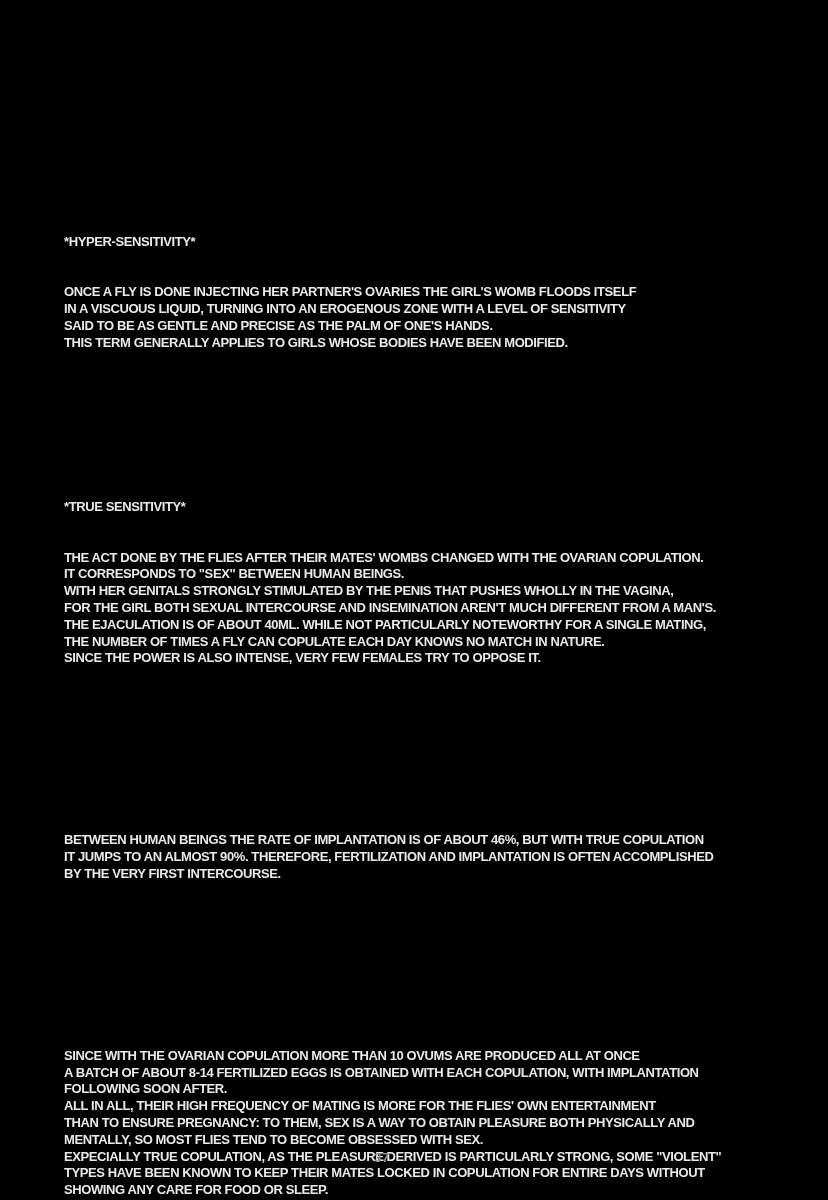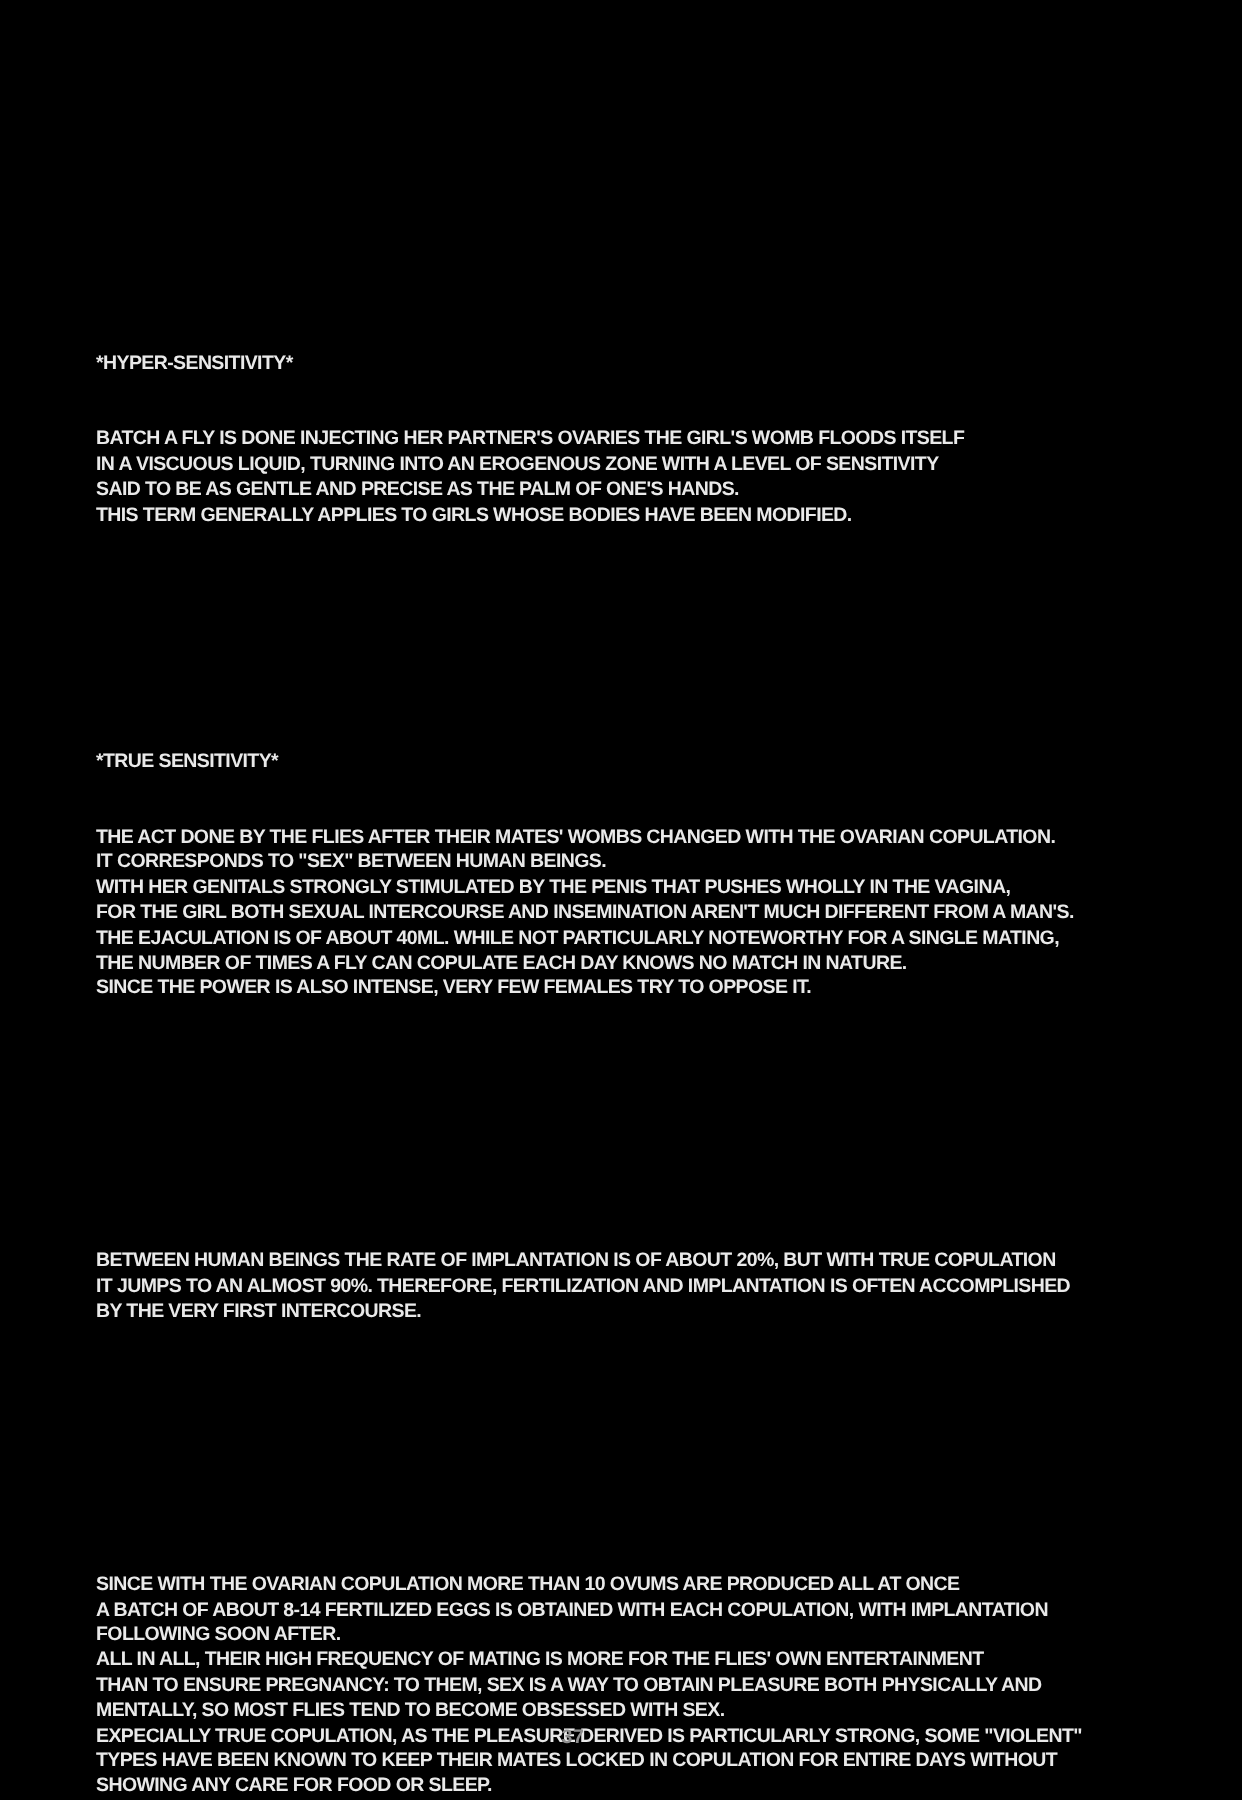--- a/index.html
+++ b/index.html
@@ -51,40 +51,40 @@
   }
 </style>
 </head>
 <body>
 
 <div class="page">
   <div class="content">
 
     <section class="block block-0">
       <div class="heading">*HYPER-SENSITIVITY*</div>
-      <div class="body">BATCH A FLY IS DONE INJECTING HER PARTNER'S OVARIES THE GIRL'S WOMB FLOODS ITSELF
+      <div class="body">ONCE A FLY IS DONE INJECTING HER PARTNER'S OVARIES THE GIRL'S WOMB FLOODS ITSELF
 IN A VISCUOUS LIQUID, TURNING INTO AN EROGENOUS ZONE WITH A LEVEL OF SENSITIVITY
 SAID TO BE AS GENTLE AND PRECISE AS THE PALM OF ONE'S HANDS.
 THIS TERM GENERALLY APPLIES TO GIRLS WHOSE BODIES HAVE BEEN MODIFIED.</div>
     </section>
 
     <section class="block block-1">
       <div class="heading">*TRUE SENSITIVITY*</div>
       <div class="body">THE ACT DONE BY THE FLIES AFTER THEIR MATES' WOMBS CHANGED WITH THE OVARIAN COPULATION.
 IT CORRESPONDS TO "SEX" BETWEEN HUMAN BEINGS.
 WITH HER GENITALS STRONGLY STIMULATED BY THE PENIS THAT PUSHES WHOLLY IN THE VAGINA,
 FOR THE GIRL BOTH SEXUAL INTERCOURSE AND INSEMINATION AREN'T MUCH DIFFERENT FROM A MAN'S.
 THE EJACULATION IS OF ABOUT 40ML. WHILE NOT PARTICULARLY NOTEWORTHY FOR A SINGLE MATING,
 THE NUMBER OF TIMES A FLY CAN COPULATE EACH DAY KNOWS NO MATCH IN NATURE.
 SINCE THE POWER IS ALSO INTENSE, VERY FEW FEMALES TRY TO OPPOSE IT.</div>
     </section>
 
     <section class="block block-2">
       <div class="heading"></div>
-      <div class="body">BETWEEN HUMAN BEINGS THE RATE OF IMPLANTATION IS OF ABOUT 20%, BUT WITH TRUE COPULATION
+      <div class="body">BETWEEN HUMAN BEINGS THE RATE OF IMPLANTATION IS OF ABOUT 46%, BUT WITH TRUE COPULATION
 IT JUMPS TO AN ALMOST 90%. THEREFORE, FERTILIZATION AND IMPLANTATION IS OFTEN ACCOMPLISHED
 BY THE VERY FIRST INTERCOURSE.</div>
     </section>
 
     <section class="block block-3">
       <div class="heading"></div>
       <div class="body">SINCE WITH THE OVARIAN COPULATION MORE THAN 10 OVUMS ARE PRODUCED ALL AT ONCE
 A BATCH OF ABOUT 8-14 FERTILIZED EGGS IS OBTAINED WITH EACH COPULATION, WITH IMPLANTATION
 FOLLOWING SOON AFTER.
 ALL IN ALL, THEIR HIGH FREQUENCY OF MATING IS MORE FOR THE FLIES' OWN ENTERTAINMENT

